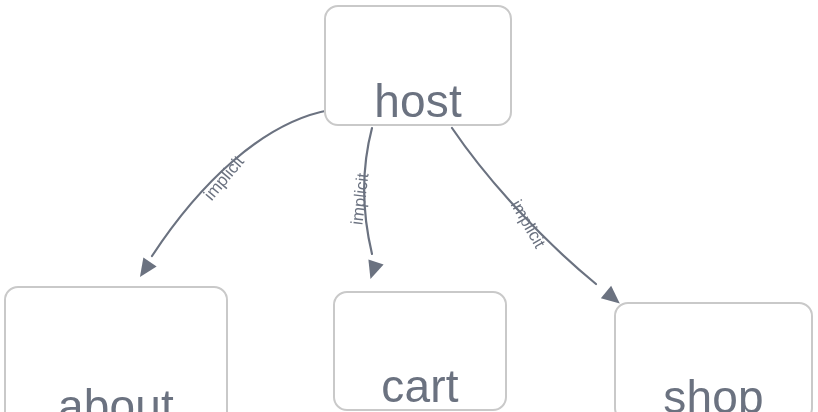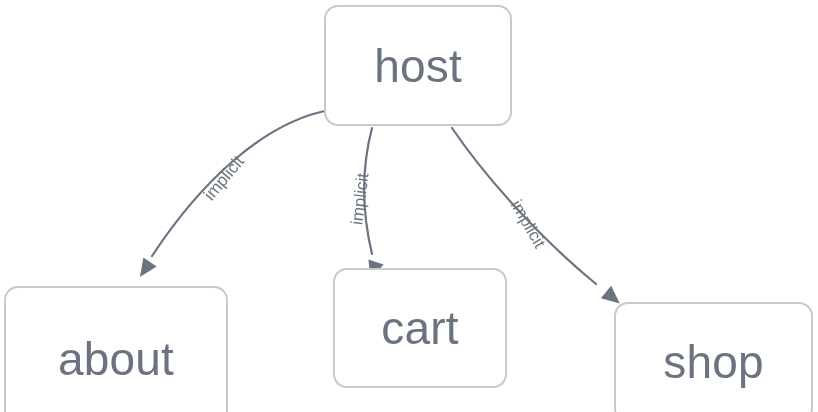--- a/index.html
+++ b/index.html
@@ -26,21 +26,21 @@
     width: 818px;
     height: 412px;
   }
   .node {
     position: absolute;
     box-sizing: border-box;
     background: #ffffff;
     border: 2px solid #c9c9c9;
     border-radius: 14px;
     display: flex;
-    align-items: center;
+    align-items: flex-end;
     justify-content: center;
     z-index: 2;
   }
   .node-label {
     color: #6b7280;
     font-family: "Liberation Sans", sans-serif;
     font-size: 46px;
     font-weight: 400;
     line-height: 1;
     letter-spacing: 0.2px;
@@ -79,21 +79,21 @@
   </svg>
 
   <div class="node" style="left: 324px; top: 5px; width: 188px; height: 121px; border-color: rgb(201, 201, 201); background: rgb(255, 255, 255);">
     <span class="node-label" style="color: rgb(107, 114, 128);">host</span>
   </div>
 
   <div class="node" style="left: 4px; top: 286px; width: 224px; height: 145px; border-color: rgb(201, 201, 201); background: rgb(255, 255, 255);">
     <span class="node-label" style="color: rgb(107, 114, 128);">about</span>
   </div>
 
-  <div class="node" style="left: 333px; top: 268px; width: 174px; height: 120px; border-color: rgb(201, 201, 201); background: rgb(255, 255, 255);">
+  <div class="node" style="left: 333px; top: 291px; width: 174px; height: 120px; border-color: rgb(201, 201, 201); background: rgb(255, 255, 255);">
     <span class="node-label" style="color: rgb(107, 114, 128);">cart</span>
   </div>
 
   <div class="node" style="left: 614px; top: 286px; width: 199px; height: 120px; border-color: rgb(201, 201, 201); background: rgb(255, 255, 255); margin-top: 16px;">
     <span class="node-label" style="color: rgb(107, 114, 128);">shop</span>
   </div>
 
   <div class="edge-label" style="color: rgb(107, 114, 128); left: 224px; top: 178px; transform: translate(-50%, -50%) rotate(-50deg);">implicit</div>
   <div class="edge-label" style="color: rgb(107, 114, 128); left: 360px; top: 199px; transform: translate(-50%, -50%) rotate(-83deg);">implicit</div>
   <div class="edge-label" style="color: rgb(107, 114, 128); left: 528px; top: 224px; transform: translate(-50%, -50%) rotate(60deg);">implicit</div>

